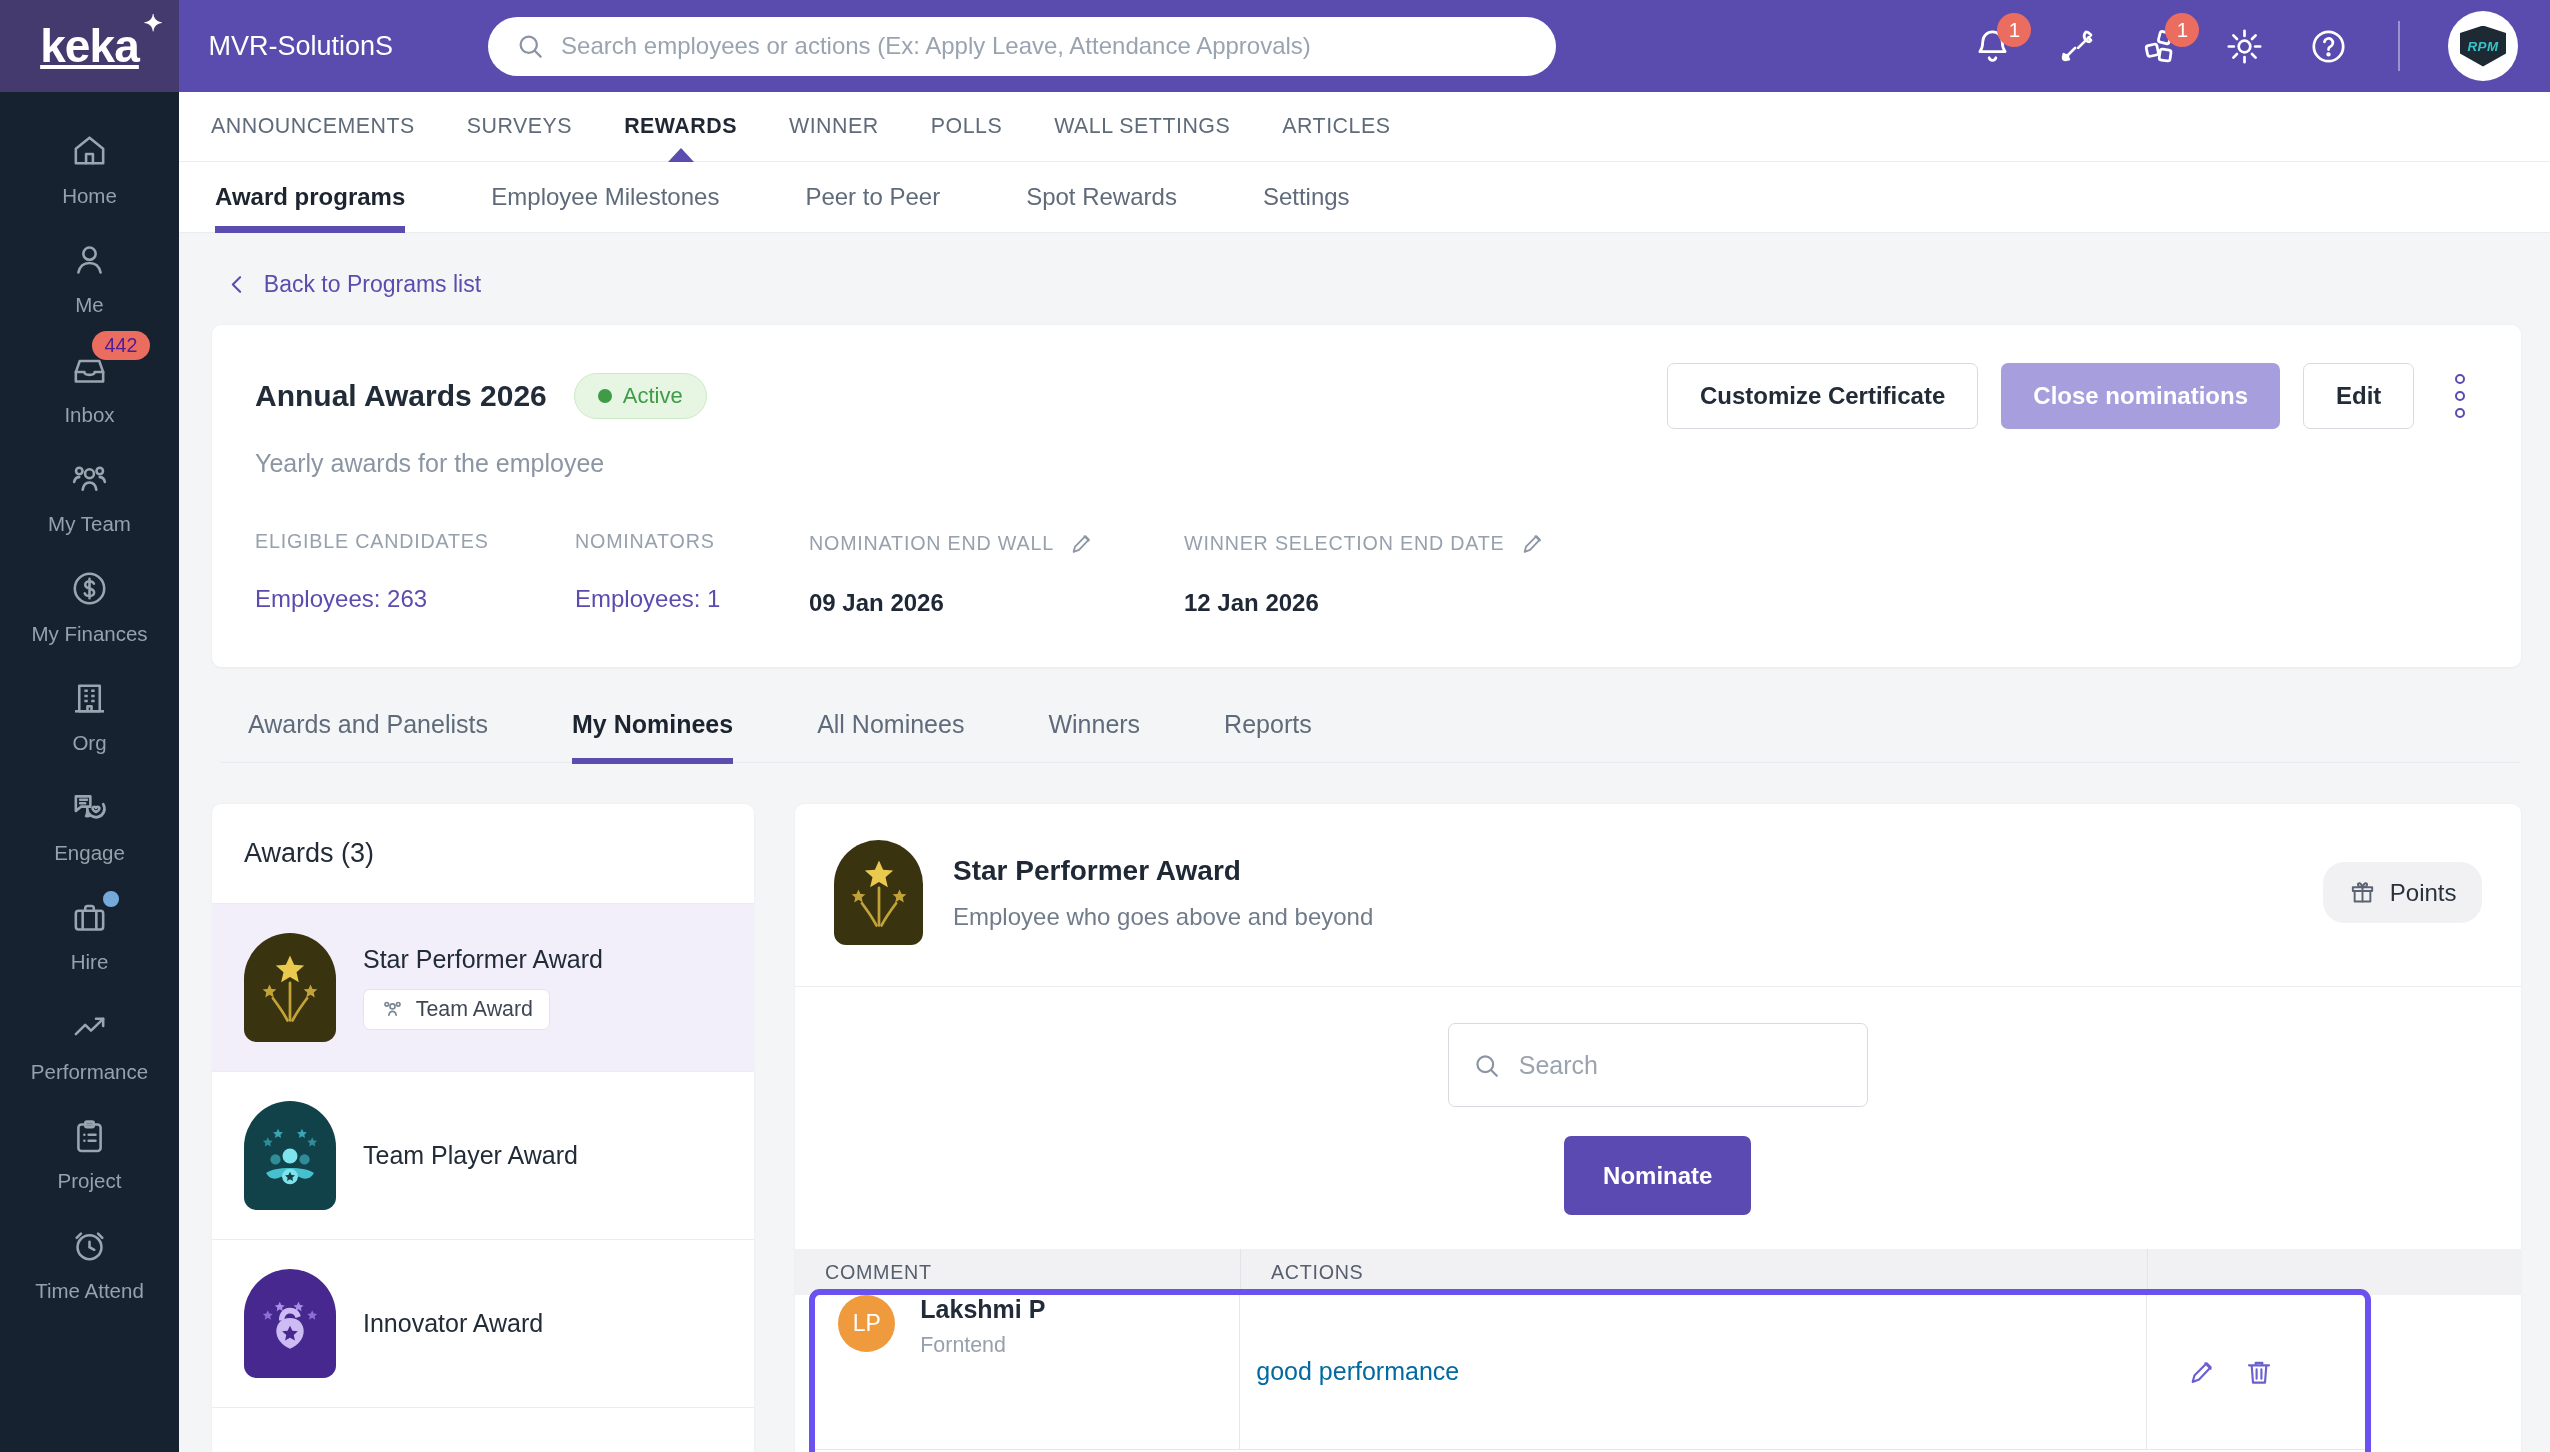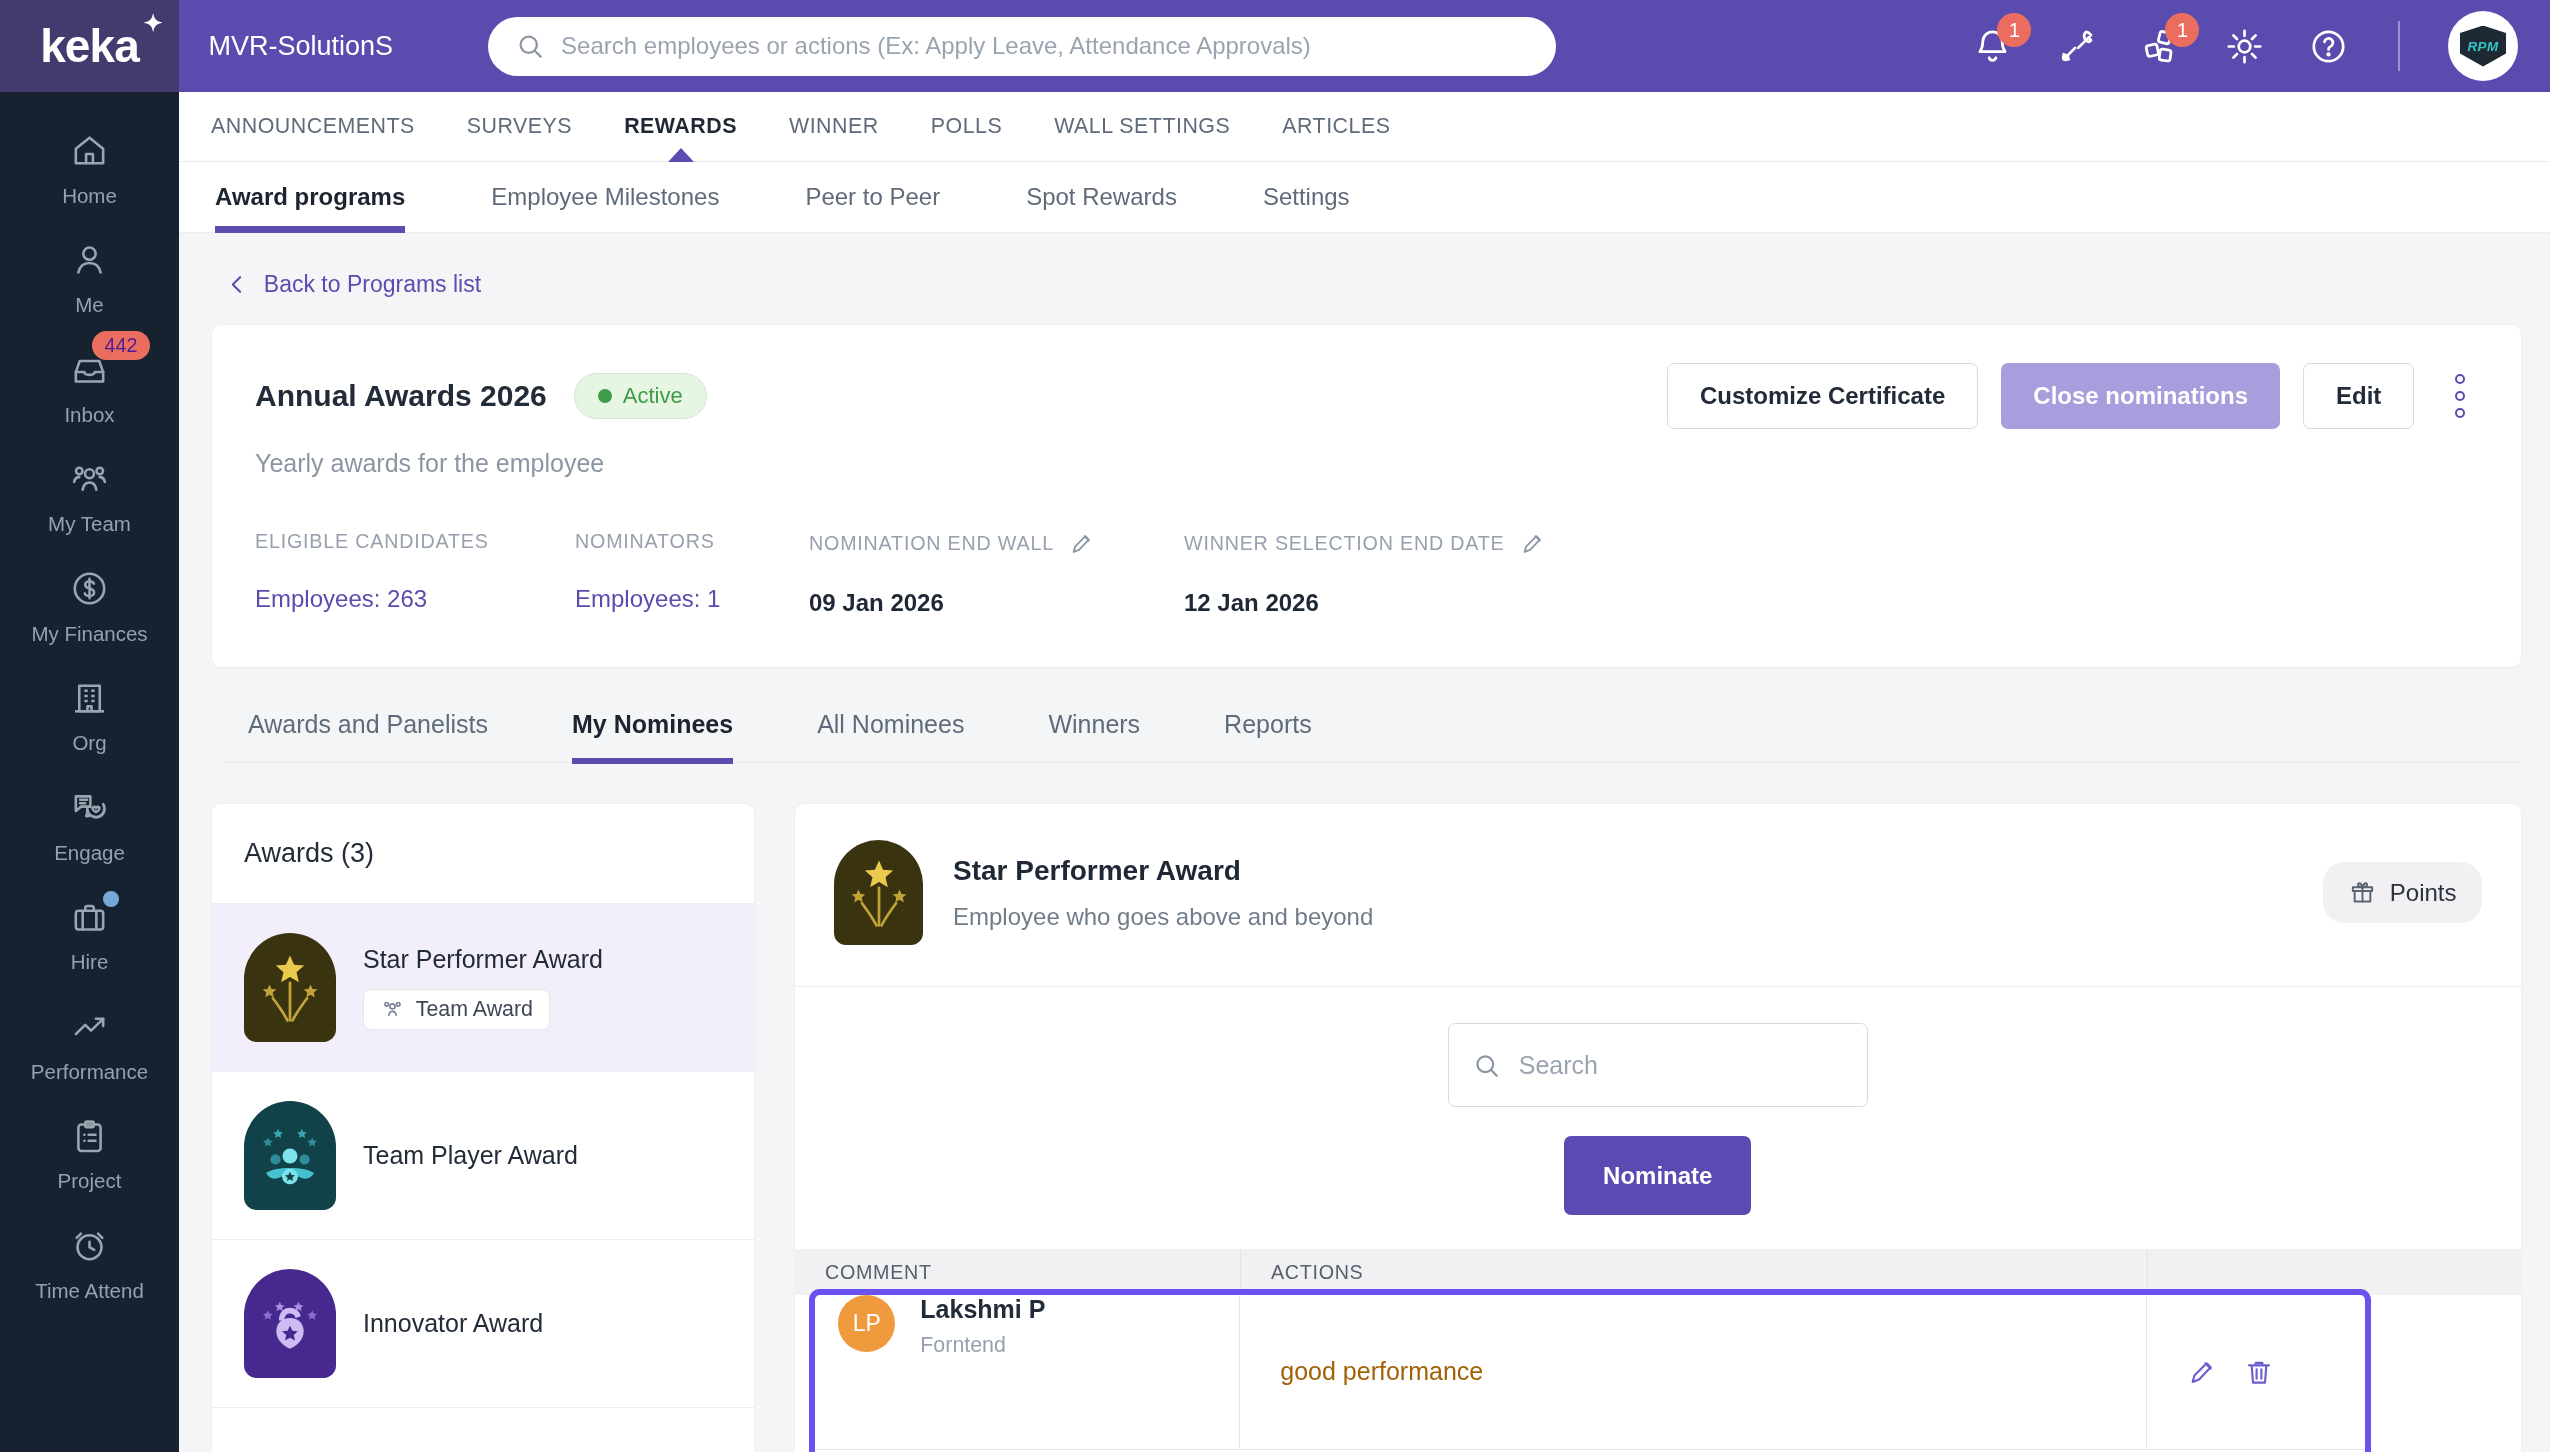--- a/index.html
+++ b/index.html
@@ -3,21 +3,21 @@
 <meta charset="utf-8">
 <style>
   * { margin:0; padding:0; box-sizing:border-box; }
   html,body { width:2550px; height:1452px; }
   body { font-family:"Liberation Sans", sans-serif; background:#f4f5f7; overflow:hidden; }
   .screen { position:relative; width:2550px; height:1452px; overflow:hidden; }
 
   
   .topbar { position:absolute; top:0; left:0; right:0; height:92px; background:#5a4bae; display:flex; align-items:center; z-index:30; }
   .logo-block { width:179px; height:92px; background:#453a6e; display:flex; align-items:center; justify-content:center; flex:none; }
-  .logo-text { color:#fff; font-size:46px; font-weight:700; letter-spacing:-0.9px; position:relative; }
+  .logo-text { color:#fff; font-size:46px; font-weight:700; letter-spacing:-0.9px; position:relative;text-decoration:underline; }
   .logo-spark { position:absolute; top:-9px; right:-23px; font-size:23px; color:#fff; }
   .company { color:#fff; font-size:27px; font-weight:500; margin-left:29.5px; white-space:nowrap; }
   .hsearch { margin-left:95px; width:1068px; height:59px; background:#fff; border-radius:30px; display:flex; align-items:center; padding:0 27px; gap:16px; }
   .hsearch svg { width:30px; height:30px; color:#8a94a2; flex:none; }
   .hsearch input { border:none; outline:none; flex:1; font-size:24px; color:#3a4452; font-family:"Liberation Sans",sans-serif; background:transparent; }
   .hsearch input::placeholder { color:#9aa4b1; }
   .topicons { margin-left:auto; display:flex; align-items:center; gap:43px; padding-right:32px; }
   .ticon { position:relative; width:41px; height:41px; color:#fff; cursor:pointer; }
   .ticon svg { width:41px; height:41px; }
   .tbadge { position:absolute; top:-12.5px; right:-18px; min-width:34px; height:34px; background:#ea6d60; border-radius:892px; color:#fff; font-size:20.5px; display:flex; align-items:center; justify-content:center; padding:0 7.1px; }
@@ -112,21 +112,21 @@
   .ntable { margin-top:34px; }
   .thead { display:grid; grid-template-columns:445px 907px 199px 1fr; background:#f1f1f4; height:46px; }
   .th { font-size:19.7px; letter-spacing:0.7px; color:#555f6d; display:flex; align-items:center; padding:0 30px; }
   .th + .th { border-left:0.9px solid #e3e3e8; }
   .hl-box { margin:-6.3px 150px 0 14.3px; border:6.3px solid #6a52f0; border-radius:10.7px; background:#fff; overflow:hidden; position:relative; z-index:2; }
   .trow { display:grid; grid-template-columns:424px 907px 1fr; height:154px; }
   .td-name { display:flex; align-items:flex-start; gap:25px; padding-left:23px; }
   .avatar-initials { width:57px; height:57px; border-radius:50%; background:#f09a3e; color:#fff; font-size:23px; display:flex; align-items:center; justify-content:center; flex:none; }
   .nm { font-size:25px; font-weight:700; color:#222b38; }
   .role { margin-top:9px; font-size:21.4px; color:#97a0ad; }
-  .td-comment { border-left:0.9px solid #e8e8ec; display:flex; align-items:center; padding:0 40px; font-size:25px; color:#a16207; }
+  .td-comment { border-left:0.9px solid #e8e8ec; display:flex; align-items:center; padding:0 16px; font-size:25px; color:#0369a1; }
   .td-actions { border-left:0.9px solid #e8e8ec; display:flex; align-items:center; gap:25px; padding:0 39px; }
   .act-icon { width:32px; height:32px; color:#6b5fd0; cursor:pointer; }
   .act-icon svg { width:32px; height:32px; }
   .hl-footer { border-top:0.9px solid #e8e8ec; height:23px; }
 
   .pagination { margin-top:29px; display:flex; align-items:center; justify-content:flex-end; padding-right:75px; gap:0; }
   .pg-range { font-size:25px; color:#222b38; margin-right:80px; }
   .pg-icon { width:30px; height:30px; color:#c6ccd4; cursor:pointer; }
   .pg-icon svg { width:30px; height:30px; }
   .pg-icon + .pg-icon { margin-left:46px; }

